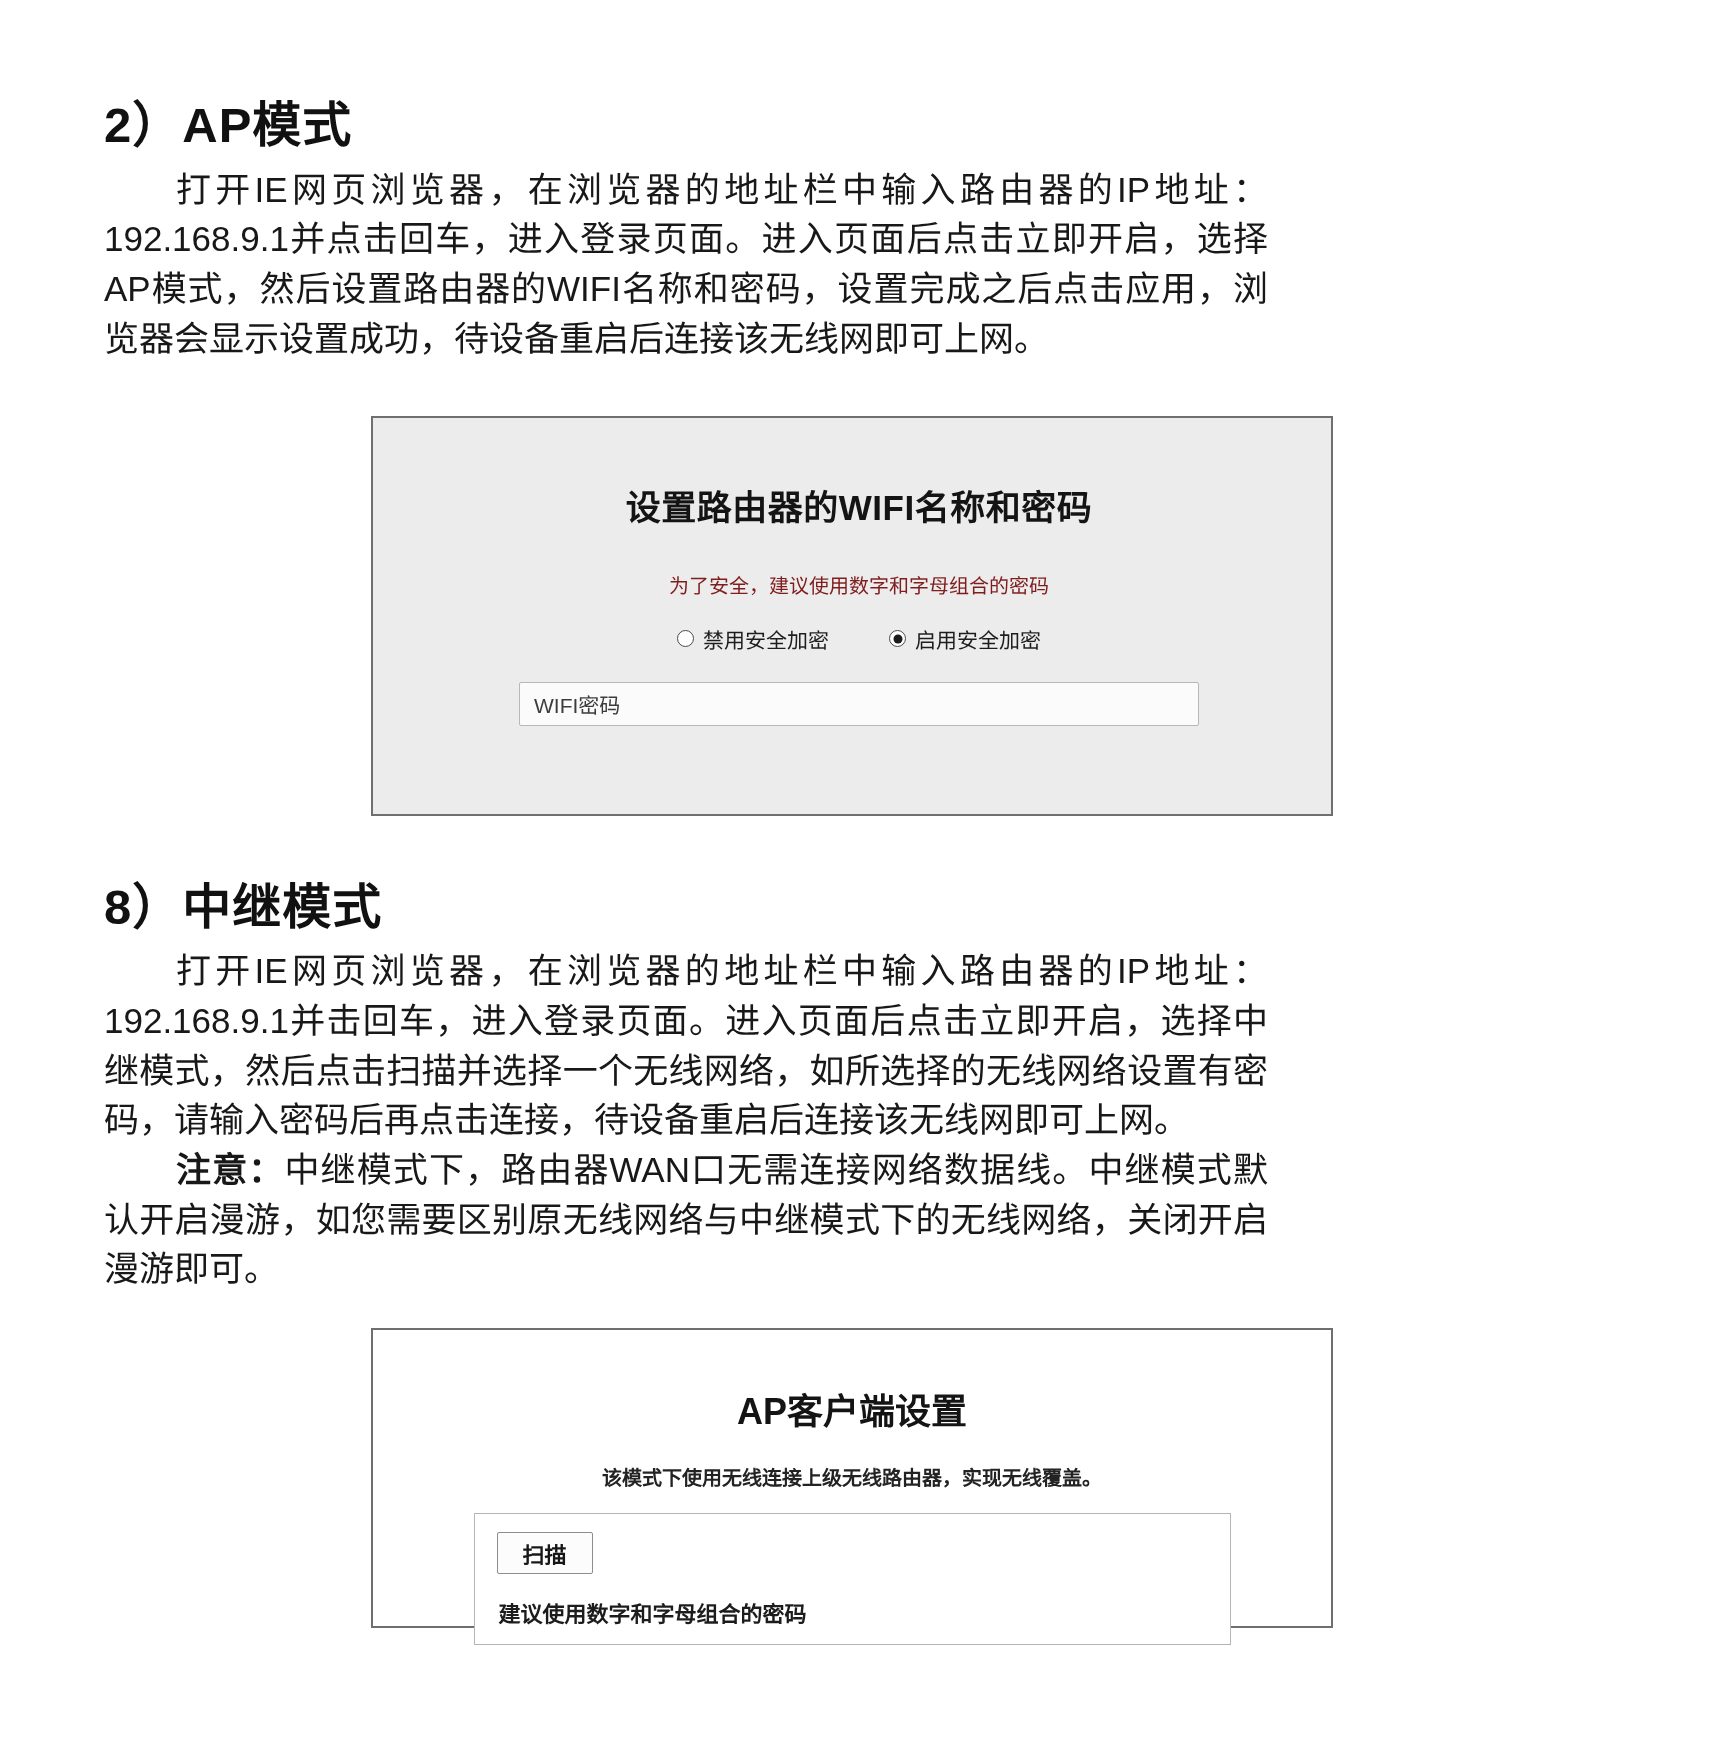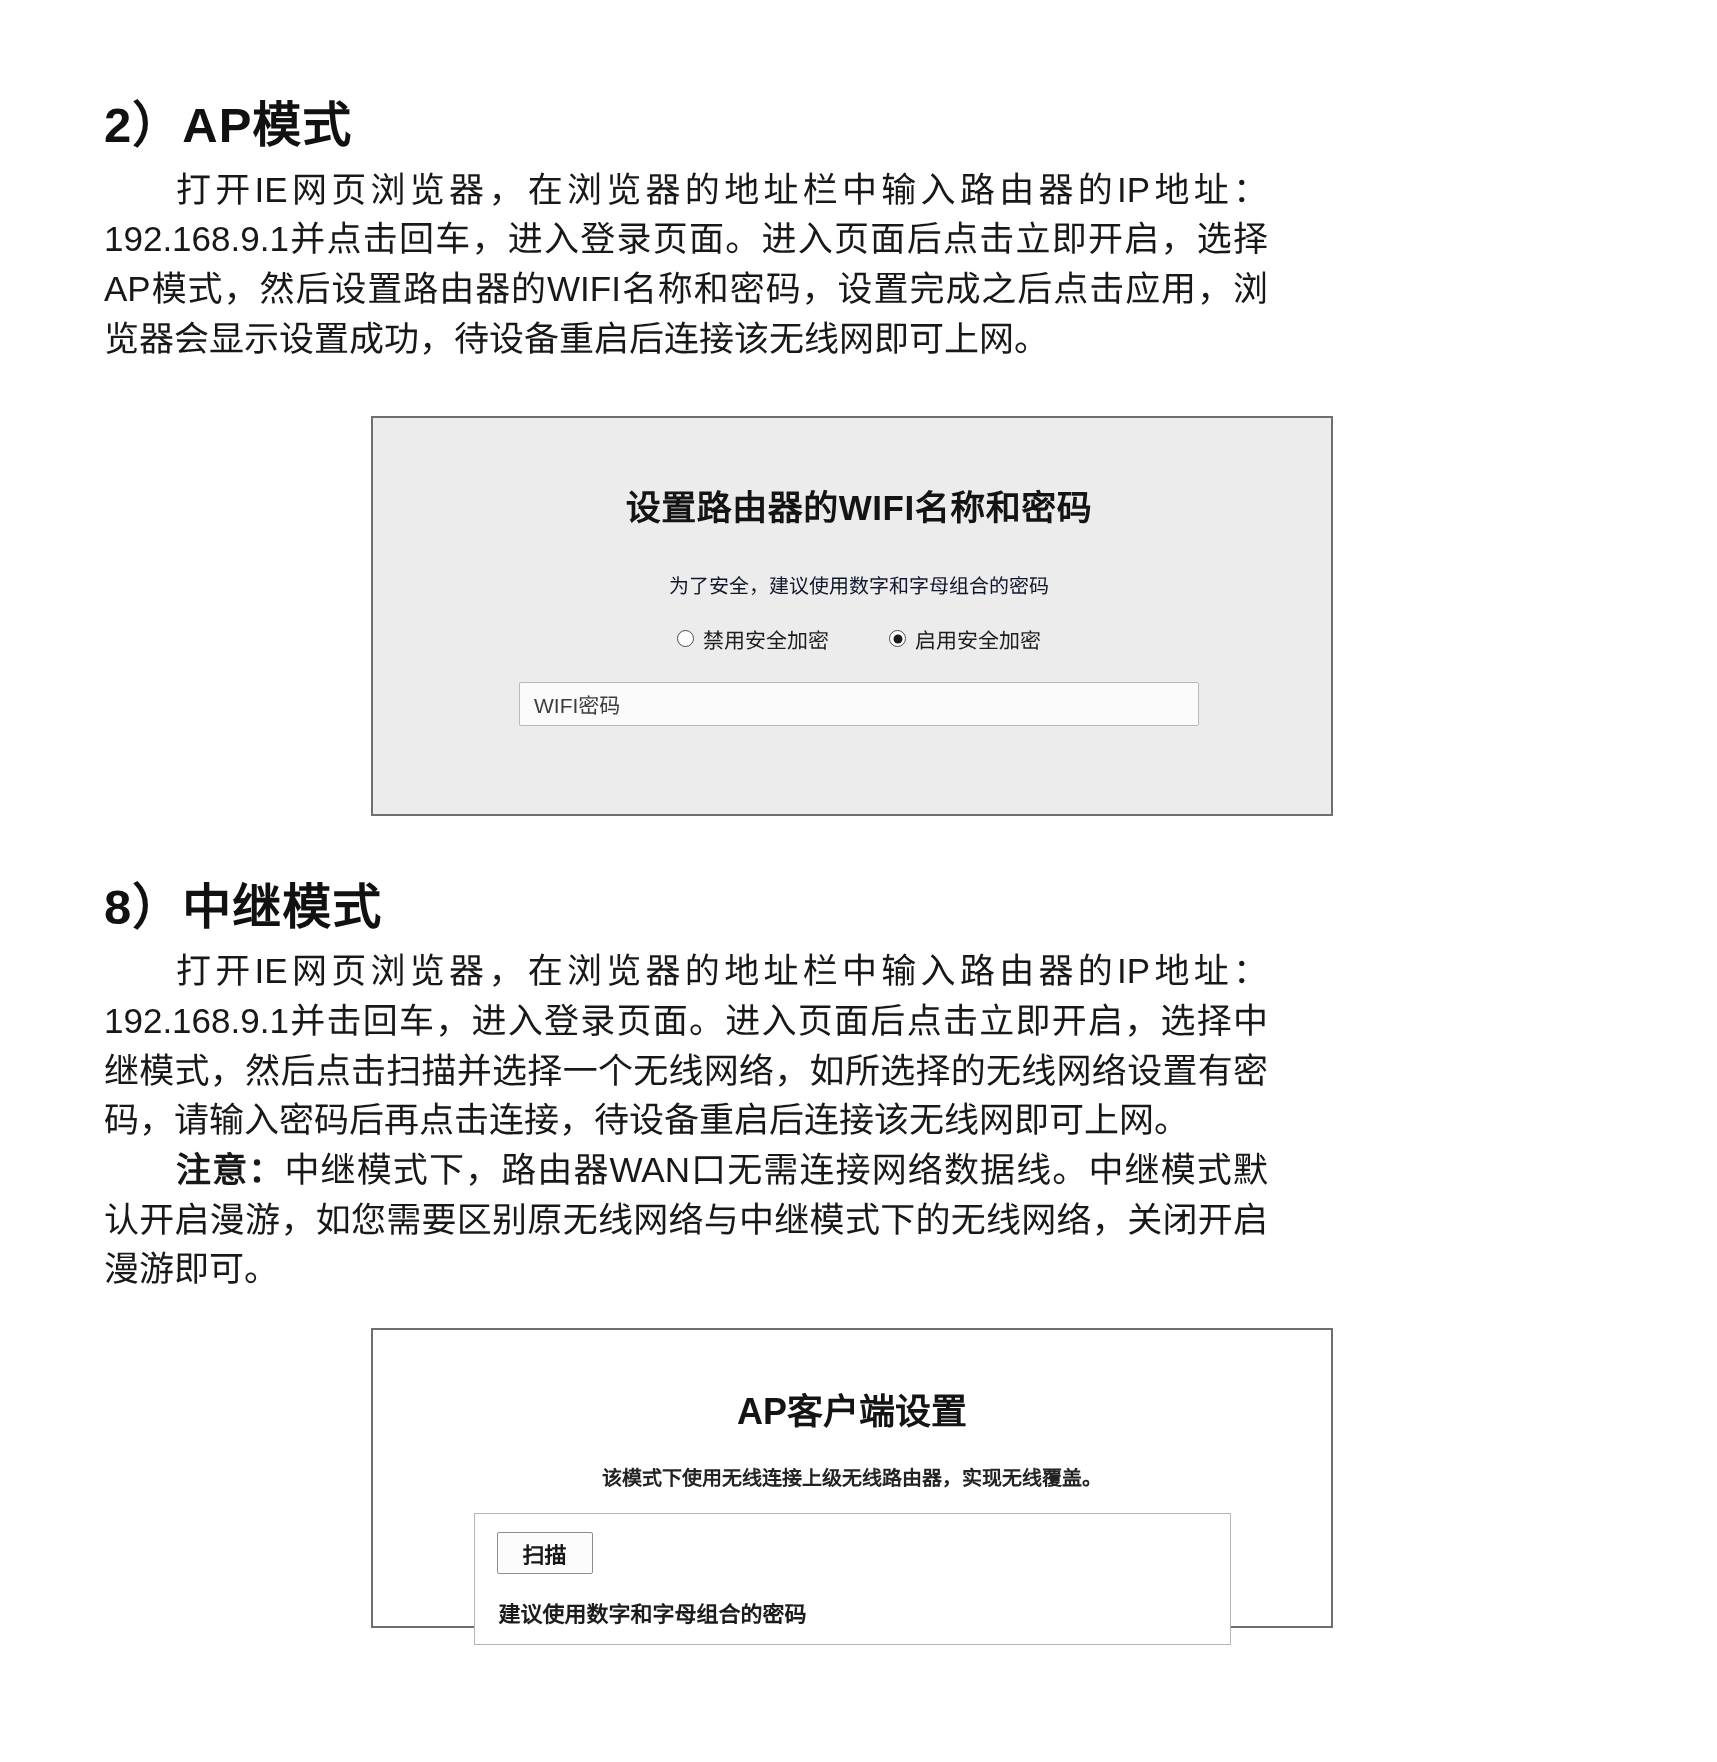--- a/index.html
+++ b/index.html
@@ -65,21 +65,21 @@
     text-align: center;
     font-size: 35px;
     font-weight: 700;
     color: #141414;
     letter-spacing: 0.5px;
     margin: 25px 0 0 0;
   }
   .fig-sub {
     text-align: center;
     font-size: 20px;
-    color: #0f172a;
+    color: #7f1d1d;
     margin: 40px 0 0 0;
   }
   .fld {
     box-sizing: border-box;
     margin: 28px auto 0 auto;
     width: 680px;
     height: 44px;
     background: #fbfbfb;
     border: 1px solid #b8b8b8;
     border-radius: 2px;

